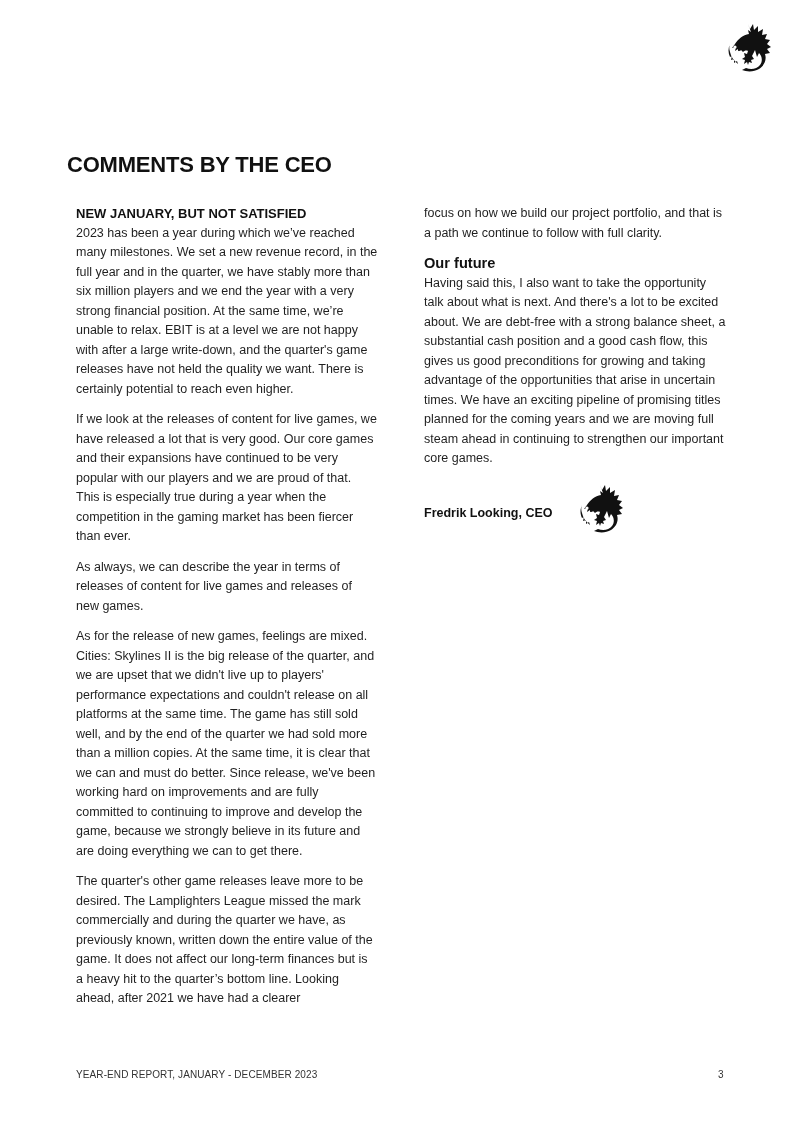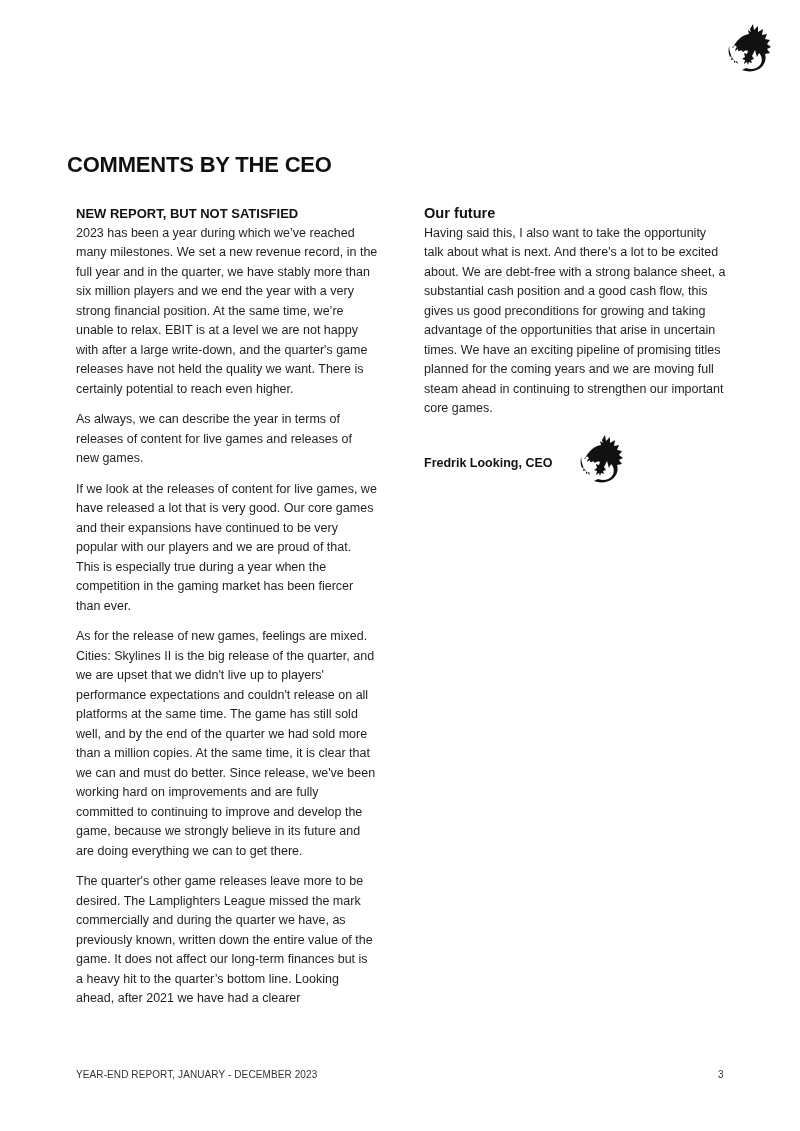--- a/index.html
+++ b/index.html
@@ -111,29 +111,30 @@
   </defs>
 </svg>
 
 <svg class="logo-top" viewBox="0 0 52 52">
   <use href="#dragon"></use>
 </svg>
 
 <h1 class="page-title">COMMENTS BY THE CEO</h1>
 
 <div class="col col-left">
-  <h2 class="section-heading">NEW REPORT, BUT NOT SATISFIED</h2>
+  <h2 class="section-heading">NEW JANUARY, BUT NOT SATISFIED</h2>
   <p>2023 has been a year during which we’ve reached many milestones. We set a new revenue record, in the full year and in the quarter, we have stably more than six million players and we end the year with a very strong financial position. At the same time, we’re unable to relax. EBIT is at a level we are not happy with after a large write-down, and the quarter's game releases have not held the quality we want. There is certainly potential to reach even higher.</p>
+  <p>If we look at the releases of content for live games, we have released a lot that is very good. Our core games and their expansions have continued to be very popular with our players and we are proud of that. This is especially true during a year when the competition in the gaming market has been fiercer than ever.</p>
   <p>As always, we can describe the year in terms of releases of content for live games and releases of new games.</p>
-  <p>If we look at the releases of content for live games, we have released a lot that is very good. Our core games and their expansions have continued to be very popular with our players and we are proud of that. This is especially true during a year when the competition in the gaming market has been fiercer than ever.</p>
   <p>As for the release of new games, feelings are mixed. Cities: Skylines II is the big release of the quarter, and we are upset that we didn't live up to players' performance expectations and couldn't release on all platforms at the same time. The game has still sold well, and by the end of the quarter we had sold more than a million copies. At the same time, it is clear that we can and must do better. Since release, we've been working hard on improvements and are fully committed to continuing to improve and develop the game, because we strongly believe in its future and are doing everything we can to get there.</p>
   <p>The quarter's other game releases leave more to be desired. The Lamplighters League missed the mark commercially and during the quarter we have, as previously known, written down the entire value of the game. It does not affect our long-term finances but is a heavy hit to the quarter’s bottom line. Looking ahead, after 2021 we have had a clearer</p>
 </div>
 
 <div class="col col-right">
+  <p>focus on how we build our project portfolio, and that is a path we continue to follow with full clarity.</p>
   <h3 class="sub-heading">Our future</h3>
   <p>Having said this, I also want to take the opportunity talk about what is next. And there's a lot to be excited about. We are debt-free with a strong balance sheet, a substantial cash position and a good cash flow, this gives us good preconditions for growing and taking advantage of the opportunities that arise in uncertain times. We have an exciting pipeline of promising titles planned for the coming years and we are moving full steam ahead in continuing to strengthen our important core games.</p>
   <div class="signature">
     <span class="signature-name">Fredrik Looking, CEO</span>
     <svg class="logo-sig" viewBox="0 0 52 52">
       <use href="#dragon"></use>
     </svg>
   </div>
 </div>
 

